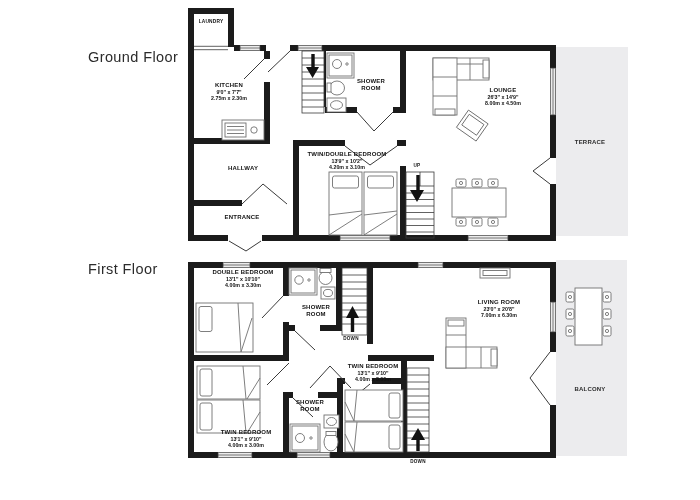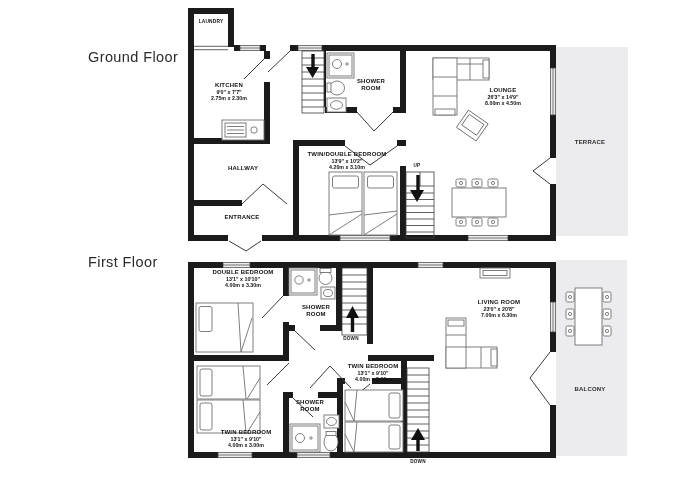--- a/index.html
+++ b/index.html
@@ -326,21 +326,21 @@
               <circle cx="607" cy="314" r="1.6"></circle>
           <rect x="603" y="326" width="8" height="10" rx="1.5"></rect>
               <circle cx="607" cy="331" r="1.6"></circle>
         </g>
       </g>
     </g>
   </g>
 </svg>
 
 <div class="floor-title" style="left:88px;top:49px">Ground Floor</div>
-<div class="floor-title" style="left:88px;top:254px">First Floor</div>
+<div class="floor-title" style="left:88px;top:261px">First Floor</div>
 
 <div class="rlabel" style="left:211px;top:19px">
   <div class="rname-sm">LAUNDRY</div>
 </div>
 <div class="rlabel" style="left:229px;top:82px">
   <div class="rname">KITCHEN</div>
   <div class="rdim">9'0" x 7'7"</div>
   <div class="rdim">2.75m x 2.30m</div>
 </div>
 <div class="rlabel narrow" style="left:371px;top:78px">

